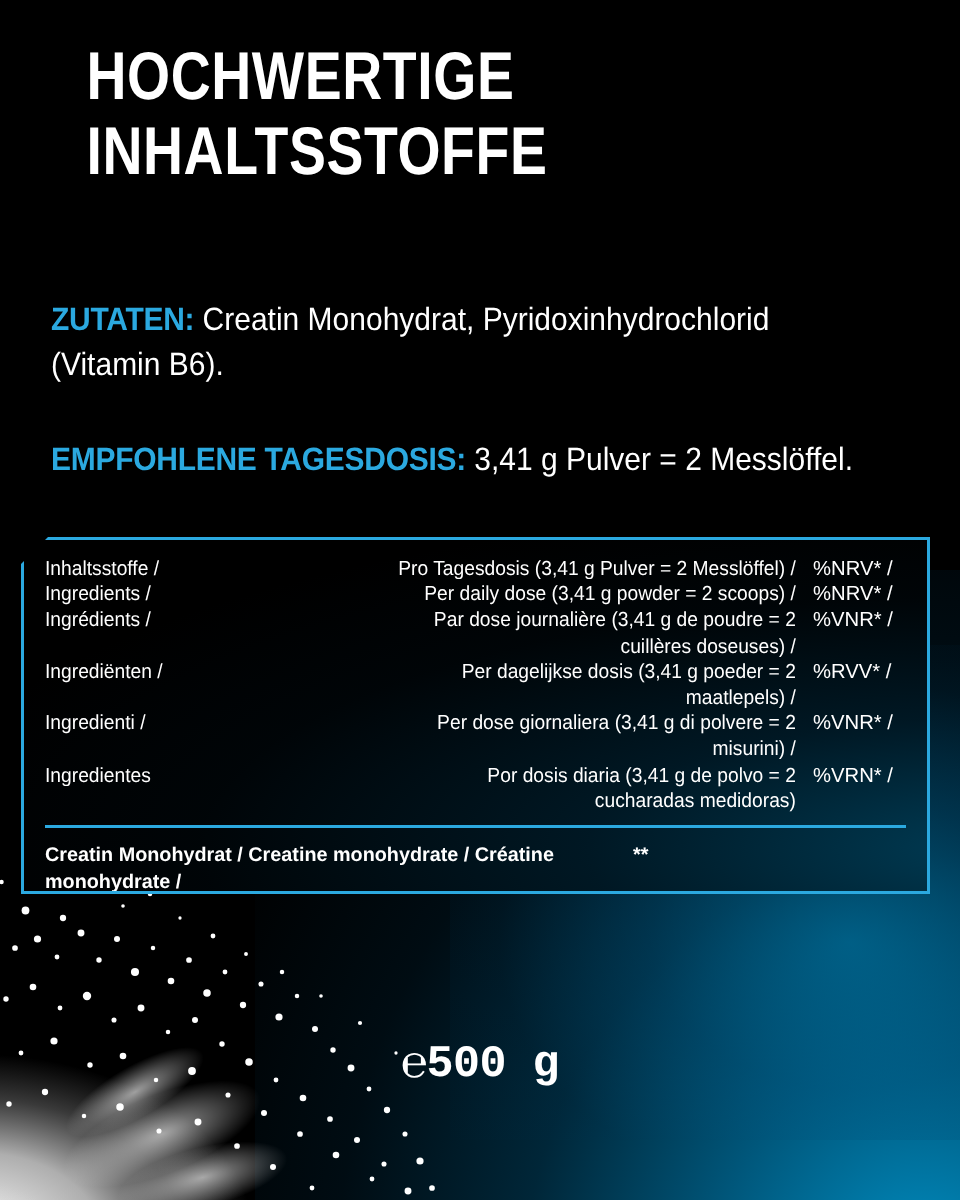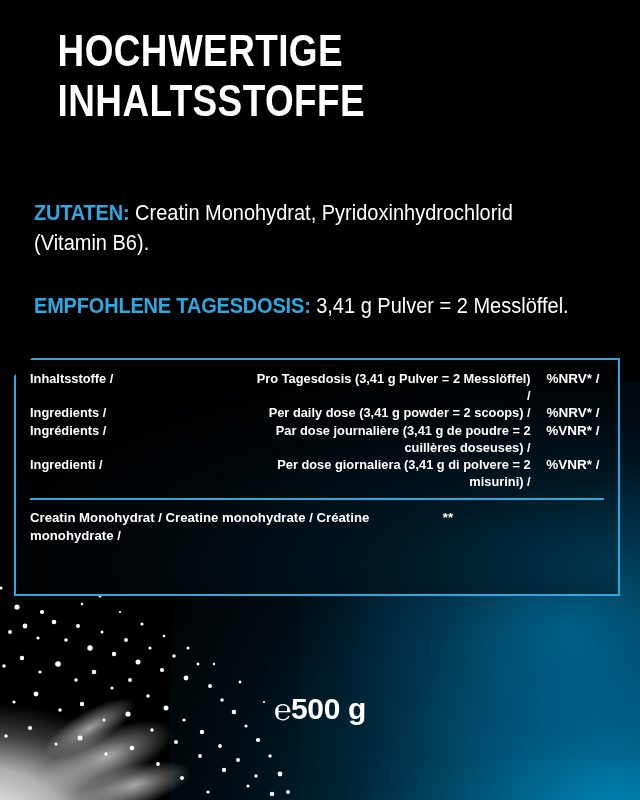--- a/index.html
+++ b/index.html
@@ -115,27 +115,27 @@
     padding: 10px 14px 8px 14px;
     overflow: hidden;
   }
   .tbl-row {
     display: flex;
     align-items: baseline;
     color: #ffffff;
     font-family: "Liberation Sans Narrow", "Liberation Sans", sans-serif;
   }
   .hdr-row {
-    font-weight: bold;
+    font-weight: normal;
     font-size: 13.5px;
     line-height: 17.2px;
   }
   .col-name   { width: 210px; flex: none; text-align: left; }
   .col-dose   { flex: 1; text-align: right; padding-right: 12px; }
-  .col-nrv    { width: 62px; flex: none; text-align: center; }
+  .col-nrv    { width: 62px; flex: none; text-align: left; }
   .hdr-row .col-name { transform: scaleX(0.95); transform-origin: left; }
   .hdr-row .col-dose { transform: scaleX(0.95); transform-origin: right; }
 
   #table-divider {
     height: 2px;
     background: #2BA9E0;
     margin: 8px 0 9px 0;
   }
 
   .body-row {
@@ -160,21 +160,21 @@
     white-space: nowrap;
   }
   #weight-e {
     font-family: "Liberation Serif", serif;
     font-size: 30px;
     font-weight: normal;
     vertical-align: -1px;
     letter-spacing: -1px;
   }
   #weight-value {
-    font-family: Liberation Sans, sans-serif;
+    font-family: Liberation Mono, monospace;
     font-weight: bold;
     font-size: 30px;
     letter-spacing: -0.3px;
   }
 </style>
 </head>
 <body>
 
 <div id="bg-glow-right"></div>
 <div id="bg-glow-table"></div>
@@ -313,24 +313,34 @@
     <span class="col-name">Ingredients  /</span>
     <span class="col-dose">Per daily dose (3,41 g powder = 2 scoops) /</span>
     <span class="col-nrv">%NRV* /</span>
   </div>
   <div class="tbl-row hdr-row">
     <span class="col-name">Ingrédients  /</span>
     <span class="col-dose">Par dose journalière (3,41 g de poudre = 2 cuillères doseuses) /</span>
     <span class="col-nrv">%VNR* /</span>
   </div>
   <div class="tbl-row hdr-row">
+    <span class="col-name">Ingrediënten /</span>
+    <span class="col-dose">Per dagelijkse dosis (3,41 g poeder = 2 maatlepels) /</span>
+    <span class="col-nrv">%RVV* /</span>
+  </div>
+  <div class="tbl-row hdr-row">
     <span class="col-name">Ingredienti  /</span>
     <span class="col-dose">Per dose giornaliera (3,41 g di polvere = 2 misurini) /</span>
     <span class="col-nrv">%VNR* /</span>
   </div>
+  <div class="tbl-row hdr-row">
+    <span class="col-name">Ingredientes</span>
+    <span class="col-dose">Por dosis diaria (3,41 g de polvo = 2 cucharadas medidoras)</span>
+    <span class="col-nrv">%VRN* /</span>
+  </div>
 
   <div id="table-divider"></div>
 
   <div class="tbl-row body-row row-bold">
     <span class="col-name">
       <span class="nameline">Creatin Monohydrat / Creatine monohydrate / Créatine monohydrate /</span>
 
     </span>
     <span class="col-nrv">**</span>
   </div>

